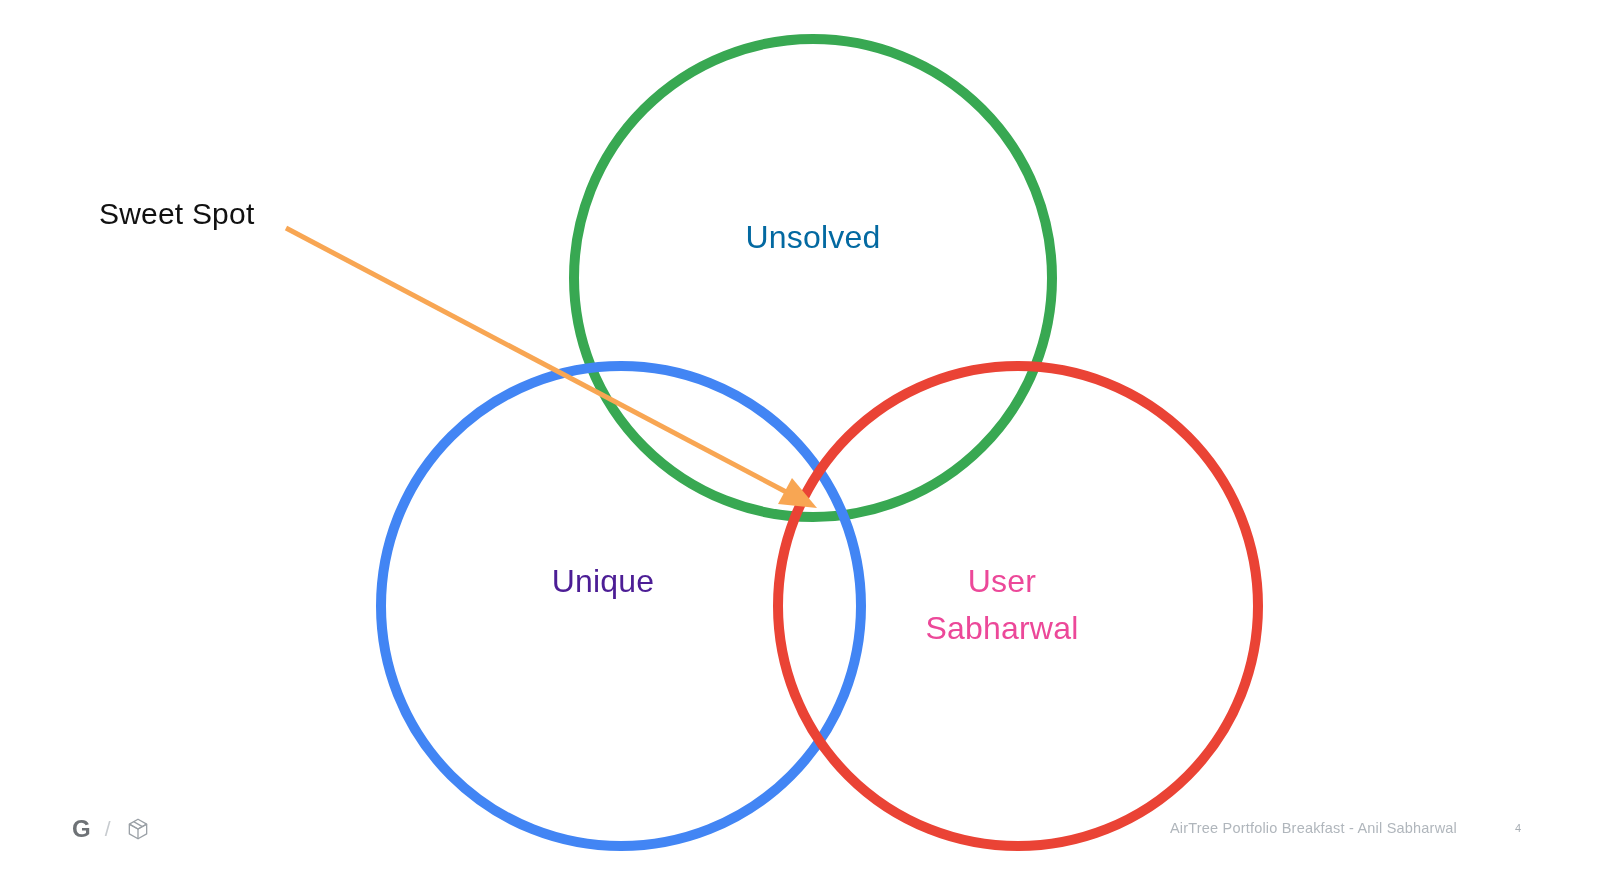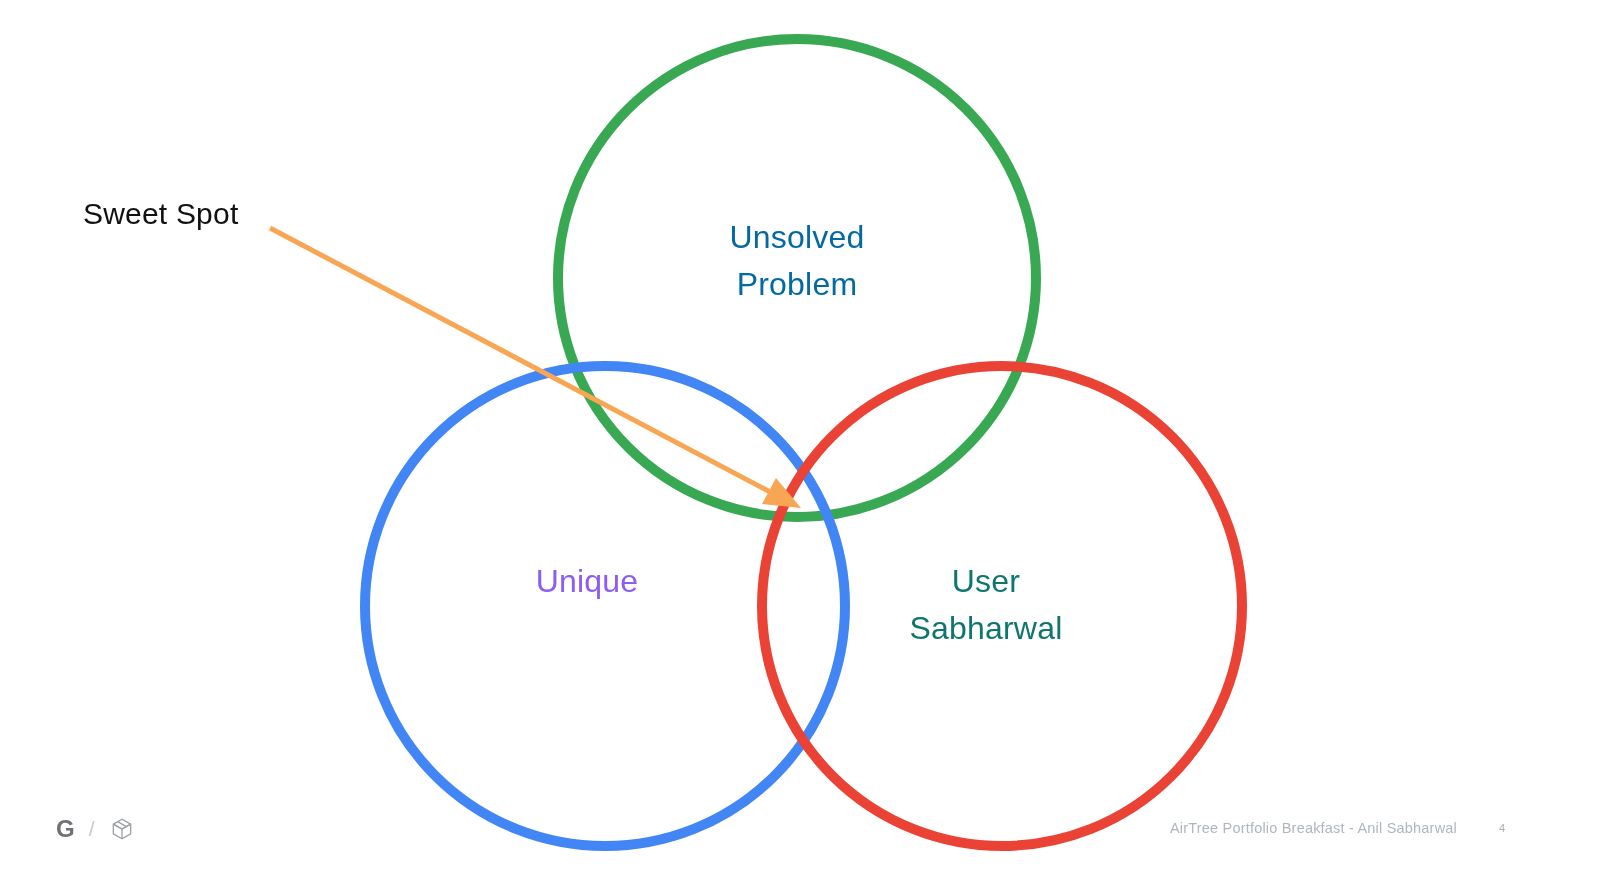--- a/index.html
+++ b/index.html
@@ -1,19 +1,19 @@
 <!DOCTYPE html>
 <html><head>
 <meta charset="utf-8">
 <style>
   * { margin: 0; padding: 0; box-sizing: border-box; }
   html, body { width: 1597px; height: 896px; overflow: hidden; background: #ffffff; }
   body { font-family: "Liberation Sans", sans-serif; position: relative; }
 
-  .slide { position: absolute; inset: 0; background: #ffffff; }
+  .slide { position: absolute; inset: 0; background: #ffffff; margin-left: 16px; }
 
   .venn-svg { position: absolute; left: 0; top: 0; }
 
   .circle-label {
     position: absolute;
     width: 340px;
     text-align: center;
     font-size: 32px;
     line-height: 47px;
     font-weight: 400;
@@ -80,28 +80,27 @@
     <circle cx="605" cy="606" r="240" fill="none" stroke-width="10" stroke="#4285F4"></circle>
     <circle cx="1002" cy="606" r="240" fill="none" stroke-width="10" stroke="#EA4335"></circle>
     <line x1="270" y1="228" x2="774" y2="494" stroke-width="5" stroke="#F8A653"></line>
     <polygon points="801,508 762,504 776,478" fill="#F8A653"></polygon>
   </svg>
 
   <div class="sweet-spot" style="color: rgb(17, 17, 17);">Sweet Spot</div>
 
   <div class="circle-label label-green" style="color: #0369a1;">
     <div>Unsolved</div>
-    <div>Problem</div>
   </div>
 
-  <div class="circle-label label-blue" style="color: #8b5cf6;">
+  <div class="circle-label label-blue" style="color: #4c1d95;">
     <div>Unique</div>
   </div>
 
-  <div class="circle-label label-red" style="color: #0f766e;">
+  <div class="circle-label label-red" style="color: #ec4899;">
     <div>User</div>
     <div>Sabharwal</div>
   </div>
 
   <div class="footer-logo">
     <span class="g-letter">G</span>
     <span class="slash-sep">/</span>
     <span class="cube-icon-wrap">
       <svg width="26" height="26" viewBox="0 0 24 24" fill="none" stroke-width="1.2" stroke-linejoin="round" stroke="#9AA0A6">
         <path d="M12 3 L20 7.5 L12 12 L4 7.5 Z"></path>

